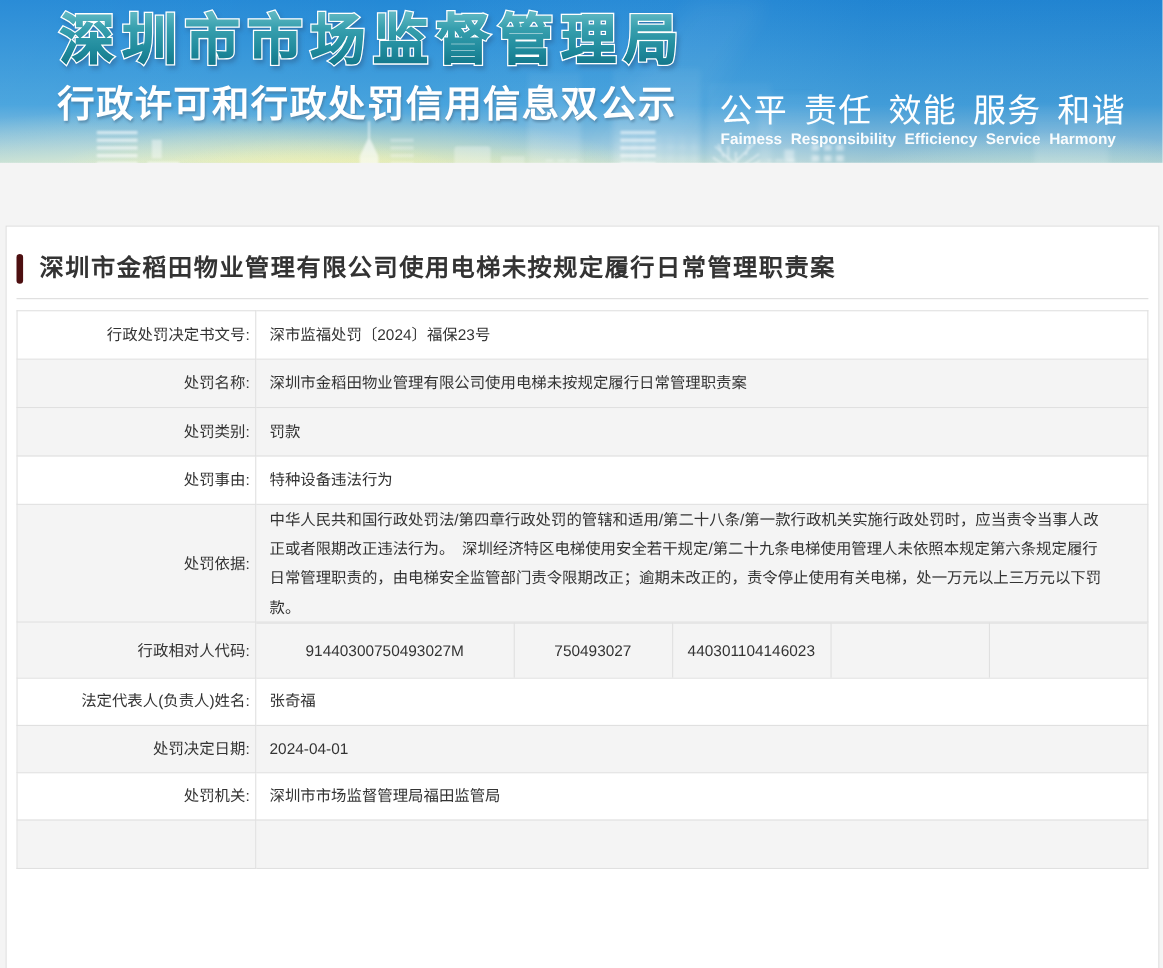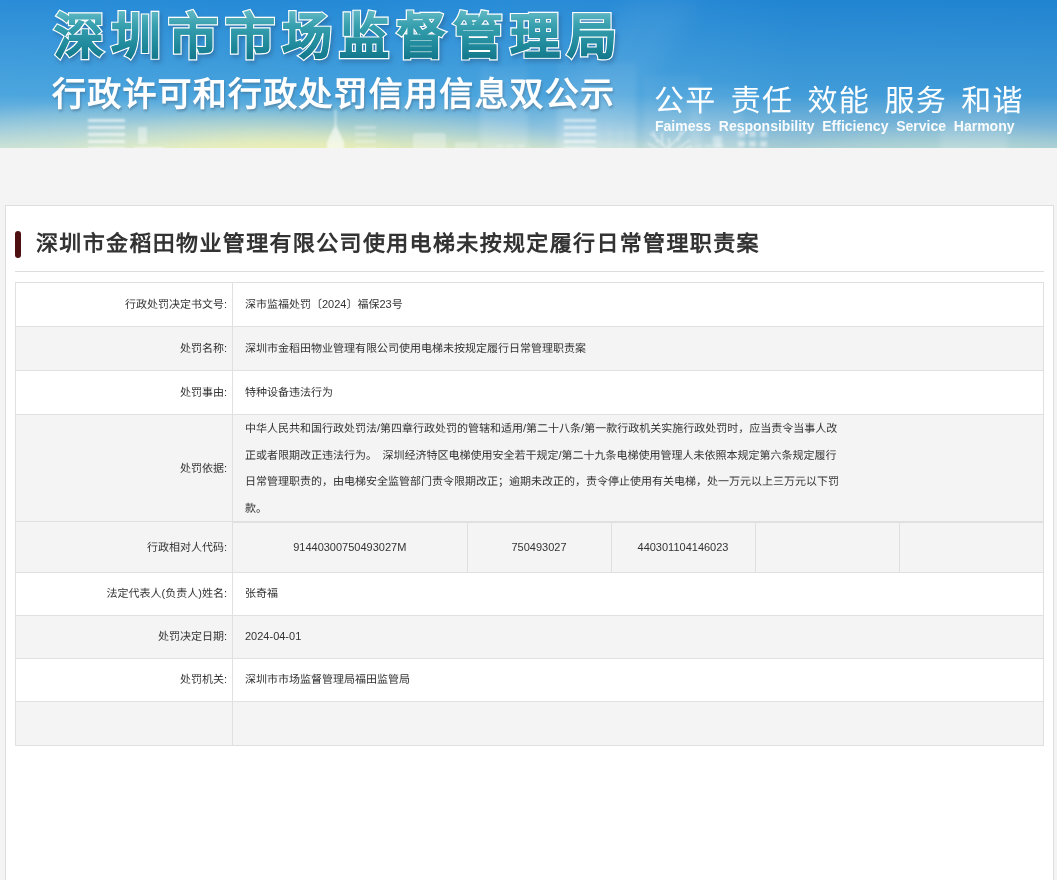--- a/index.html
+++ b/index.html
@@ -7,21 +7,21 @@
   font-family:"Liberation Sans", sans-serif; }
 .header { position:relative; width:1057px; height:148px; overflow:hidden; }
 .header svg { position:absolute; left:0; top:0; }
 .container { position:absolute; left:5px; top:205px; width:1049px; height:760px;
   background:#fff; border:1px solid #ddd; }
 .titlebox { position:relative; margin-top:24px; height:28px; }
 .bar { position:absolute; left:9px; top:1px; width:6px; height:27px; background:#4d0f10; border-radius:3px; }
 .h1 { position:absolute; left:30px; top:0px; font-size:22px; line-height:28px; font-weight:bold; color:#333; letter-spacing:1.35px; white-space:nowrap; }
 .hr { margin:13px 0 0 9px; width:1029px; border-top:1px solid #ddd; height:0; }
 table.main { margin:10px 0 0 9px; width:1029px; border-collapse:collapse; table-layout:fixed; }
-table.main td { border:1px solid #e0e0e0; font-size:11px; color:#333; line-height:26.5px; height:44px; padding:0; vertical-align:middle; }
+table.main td { border:1px solid #e0e0e0; font-size:14px; color:#333; line-height:26.5px; height:44px; padding:0; vertical-align:middle; }
 table.main td.lbl { width:217px; text-align:right; padding-right:5px; }
 table.main td.val { padding-left:12px; padding-right:2px; }
 tr.g { background:#f4f4f4; }
 table.codes { border-collapse:collapse; width:100%; table-layout:fixed; }
 table.codes td { text-align:center; padding:0; }
 table.codes tr.r1 td { height:43px; border-top:none; }
 tr.h43 td { height:43px; }
 table.codes tr.r2 td { height:49px; border-bottom:none; }
 table.codes td.c1 { width:234px; border-left:none; }
 table.codes td.c5 { border-right:none; }
@@ -168,20 +168,24 @@
   <table class="main">
     <tbody>
         <tr>
           <td class="lbl">行政处罚决定书文号:</td>
           <td class="val">深市监福处罚〔2024〕福保23号</td>
         </tr>
     <tr class="g">
           <td class="lbl">处罚名称:</td>
           <td class="val">深圳市金稻田物业管理有限公司使用电梯未按规定履行日常管理职责案</td>
         </tr>
+    <tr class="g">
+          <td class="lbl">处罚类别:</td>
+          <td class="val">罚款</td>
+        </tr>
     <tr>
           <td class="lbl">处罚事由:</td>
           <td class="val">特种设备违法行为</td>
         </tr>
     <tr class="g">
           <td class="lbl">处罚依据:</td>
           <td class="val">中华人民共和国行政处罚法/第四章行政处罚的管辖和适用/第二十八条/第一款行政机关实施行政处罚时，应当责令当事人改<br>正或者限期改正违法行为。　深圳经济特区电梯使用安全若干规定/第二十九条电梯使用管理人未依照本规定第六条规定履行<br>日常管理职责的，由电梯安全监管部门责令限期改正；逾期未改正的，责令停止使用有关电梯，处一万元以上三万元以下罚<br>款。</td>
         </tr>
     <tr class="g">
           <td class="lbl">行政相对人代码:</td>

